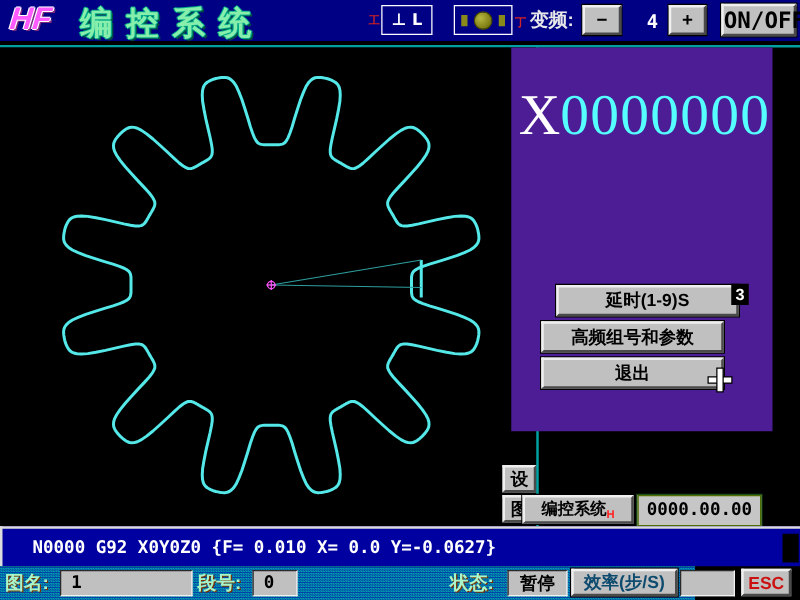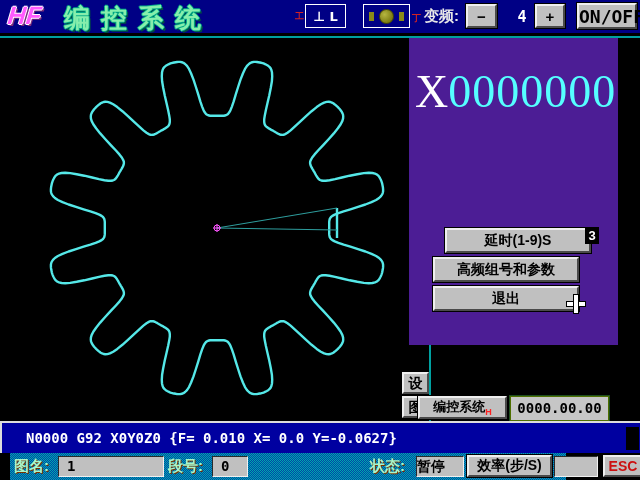--- a/index.html
+++ b/index.html
@@ -56,31 +56,31 @@
   .cursor{position:absolute;left:158px;top:257px;width:18px;height:18px;pointer-events:none;}
   .cursor .h{position:absolute;left:0;top:7px;width:18px;height:4px;background:#fff;box-shadow:0 0 0 1px #000;}
   .cursor .v{position:absolute;left:7px;top:0;width:4px;height:18px;background:#fff;box-shadow:0 0 0 1px #000;}
   
   .cmdbar{position:absolute;left:0;top:421px;width:640px;height:32px;background:#0000A0;
           border-top:2px solid #DCDCDC;border-left:2px solid #DCDCDC;box-sizing:border-box;}
   .cmdtext{position:absolute;left:8px;top:7px;color:#fff;font-weight:bold;font-size:14px;
           font-family:"DejaVu Sans Mono",monospace;white-space:nowrap;margin-left:16px;}
   .cmdblack{position:absolute;right:1px;top:4px;width:13px;height:23px;background:#000;}
   
-  .bottombar{position:absolute;left:10px;top:453px;width:556px;height:27px;
+  .bottombar{position:absolute;left:0;top:453px;width:556px;height:27px;
           background-image:conic-gradient(#00AAAA 25%,#0044AA 0 50%,#00AAAA 0 75%,#0044AA 0);
           background-size:2px 2px;}
   .blabel{position:absolute;top:4px;font-size:15px;font-weight:bold;color:#A9F5C9;
           text-shadow:1px 1px 0 #7A3300;white-space:nowrap;}
   .bfield{position:absolute;top:3px;height:21px;background:#C0C0C0;box-sizing:border-box;
           border-top:1px solid #2a2a2a;border-left:1px solid #2a2a2a;
           border-bottom:1px solid #F0F0F0;border-right:1px solid #F0F0F0;
           color:#000;font-weight:bold;font-size:14px;line-height:19px;
           font-family:"DejaVu Sans Mono",monospace;}
-  .braised{position:absolute;top:2px;height:22px;background:#C0C0C0;color:#000000;font-weight:bold;
+  .braised{position:absolute;top:2px;height:22px;background:#C0C0C0;color:#0c4a6e;font-weight:bold;
           font-size:14px;text-align:center;padding:0;
           border-top:2px solid #EFEFEF;border-left:2px solid #EFEFEF;
           border-right:2px solid #4a4a4a;border-bottom:2px solid #4a4a4a;box-shadow:0 0 0 1px #000;}
   .timefield{position:absolute;left:271px;top:2px;width:80px;height:22px;background:#C0C0C0;
           border:2px solid #6B6B1B;box-sizing:border-box;color:#000;font-weight:bold;font-size:15px;
           text-align:center;line-height:18px;font-family:"DejaVu Sans Mono",monospace;}
   button{cursor:default;}
 </style>
 </head>
 <body>
@@ -160,19 +160,19 @@
     <span class="blabel" style="left:4px;">图名:</span>
     <div class="bfield" style="left:48px;width:106px;">
       <span style="padding-left:8px;">1</span>
       <span style="position:absolute;right:6px;top:1px;color:#0000BB;font-size:13px;margin-top:32px;">2NC</span>
     </div>
     <span class="blabel" style="left:158px;">段号:</span>
     <div class="bfield" style="left:202px;width:36px;">
       <span style="padding-left:8px;">0</span>
     </div>
     <span class="blabel" style="left:360px;">状态:</span>
-    <div class="bfield" style="left:406px;width:48px;font-family:'Liberation Sans',sans-serif;">暂停</div>
+    <div class="bfield" style="left:406px;width:48px;text-align:center;font-family:'Liberation Sans',sans-serif;">暂停</div>
     <button class="braised" style="left:457px;width:85px;">效率(步/S)</button>
     <div class="bfield" style="left:544px;width:44px;"></div>
     <button class="braised" style="left:593px;width:40px;color:#CC1111;">ESC</button>
   </div>
 
 </div>
 
 </body></html>

